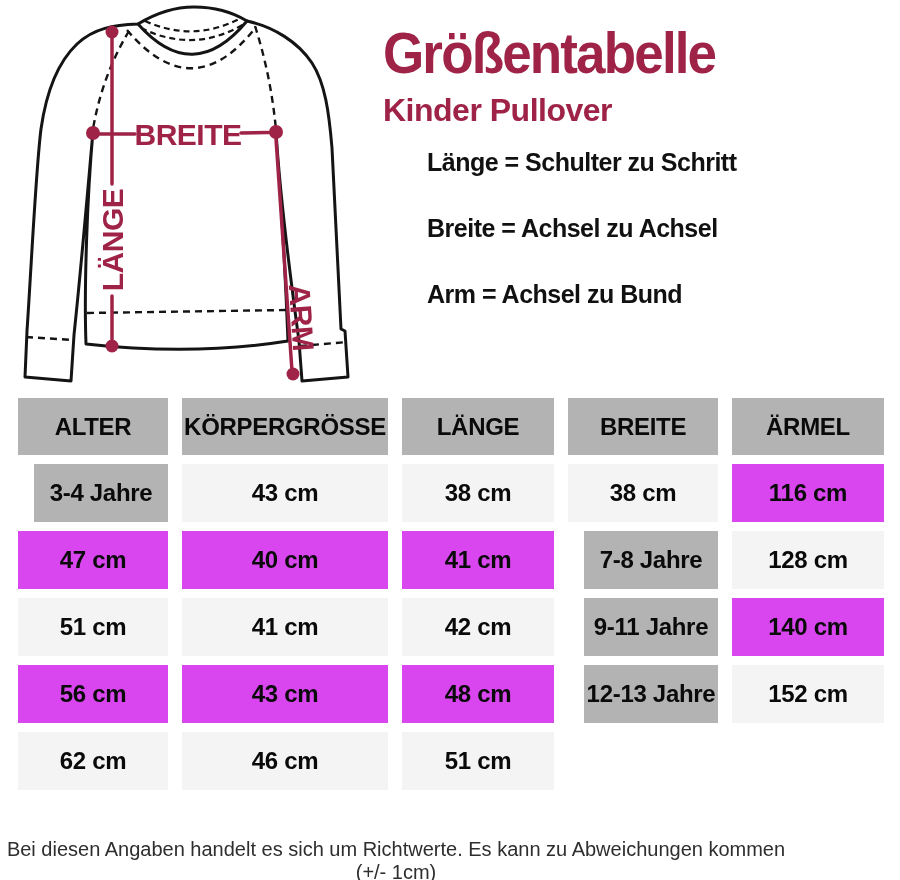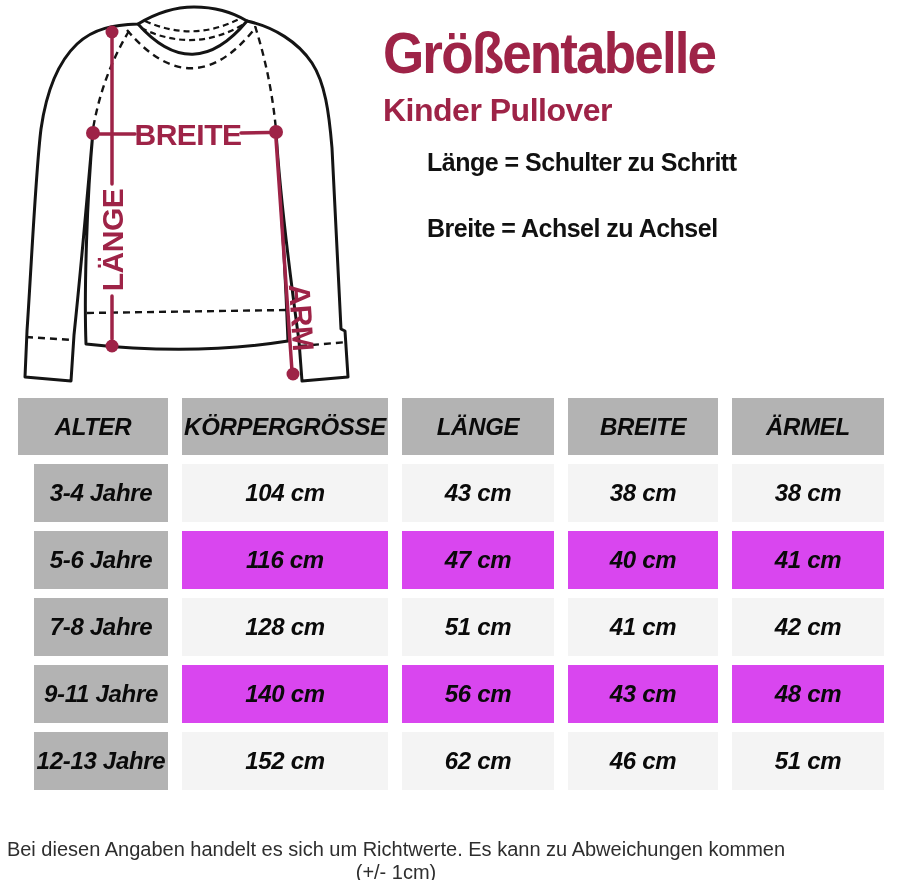--- a/index.html
+++ b/index.html
@@ -19,21 +19,21 @@
   }
   .definitions{position:absolute;left:383px;top:148px;margin-left:44px;}
   .definition-line{
     color:#111;font-size:25px;font-weight:bold;letter-spacing:-.5px;
     margin:0 0 37px 0;white-space:nowrap;
   }
   
   .size-table{
     position:absolute;left:18px;top:398px;width:866px;
     display:grid;grid-template-columns:150px 206px 152px 150px 152px;
-    grid-template-rows:57px repeat(5,58px);column-gap:14px;row-gap:9px;font-style:italic;
+    grid-template-rows:57px repeat(5,58px);column-gap:14px;row-gap:9px;
   }
   .cell{
     display:flex;align-items:center;justify-content:center;
     font-weight:bold;font-size:24px;color:#0a0a0a;letter-spacing:-.3px;white-space:nowrap;
   }
   .cell.head{background:#b3b3b3;}
   .cell.age{background:#b3b3b3;margin-left:16px;}
   .cell.light{background:#f4f4f4;}
   .cell.dark{background:#d946ef;}
   
@@ -113,37 +113,36 @@
   </svg>
 
   <div class="title-block">
     <h1 class="main-title">Größentabelle</h1>
     <div class="sub-title">Kinder Pullover</div>
   </div>
 
   <div class="definitions">
     <div class="definition-line">Länge = Schulter zu Schritt</div>
     <div class="definition-line">Breite = Achsel zu Achsel</div>
+    <div class="definition-line">Arm = Achsel zu Bund</div>
   </div>
 
   <div class="size-table">
 
     <div class="cell head">ALTER</div>
     <div class="cell head">KÖRPERGRÖSSE</div>
     <div class="cell head">LÄNGE</div>
     <div class="cell head">BREITE</div>
     <div class="cell head">ÄRMEL</div>
 
     <div class="cell age">3-4 Jahre</div>
-    <div class="cell light">104 cm</div>
     <div class="cell light">43 cm</div>
     <div class="cell light">38 cm</div>
     <div class="cell light">38 cm</div>
 
-    <div class="cell age">5-6 Jahre</div>
     <div class="cell dark">116 cm</div>
     <div class="cell dark">47 cm</div>
     <div class="cell dark">40 cm</div>
     <div class="cell dark">41 cm</div>
 
     <div class="cell age">7-8 Jahre</div>
     <div class="cell light">128 cm</div>
     <div class="cell light">51 cm</div>
     <div class="cell light">41 cm</div>
     <div class="cell light">42 cm</div>

